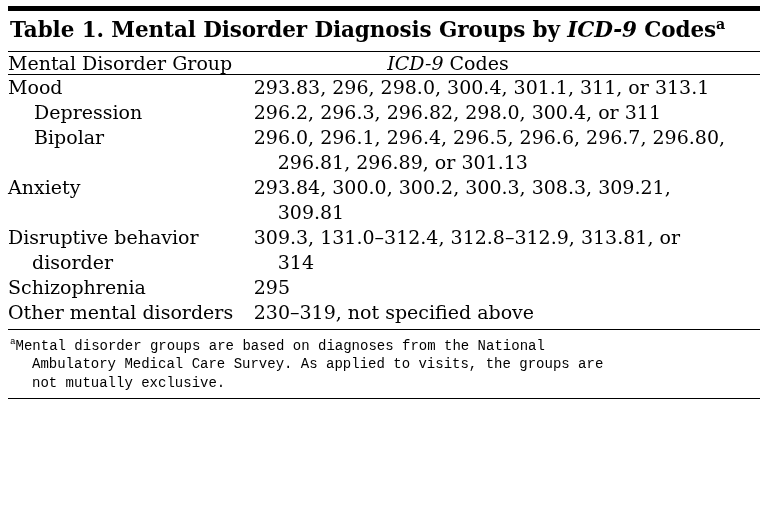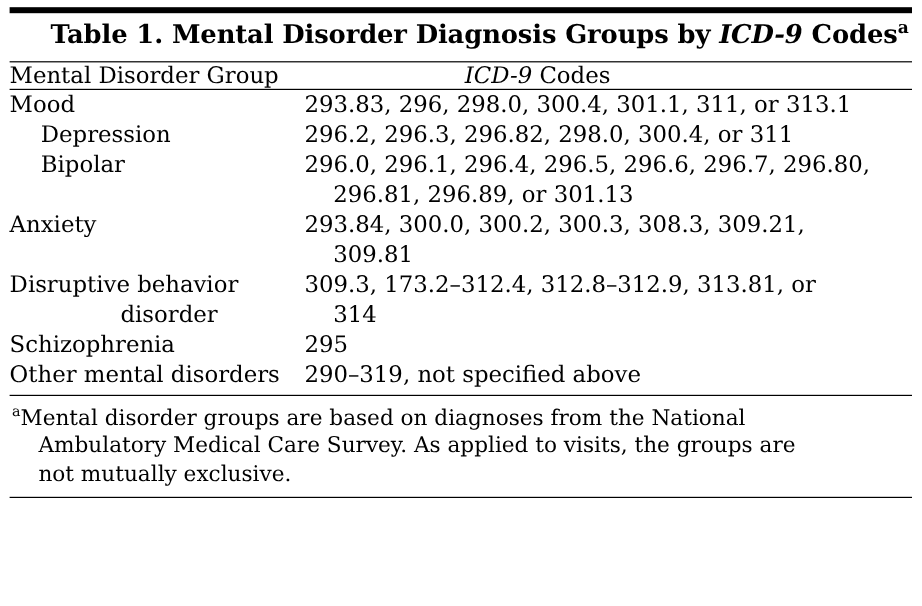--- a/index.html
+++ b/index.html
@@ -31,21 +31,20 @@
   }
   .rule-bottom {
     border-top: 1.5px solid #000;
   }
   .title {
     font-size: 21.5px;
     font-weight: bold;
     letter-spacing: -0.1px;
     padding: 7px 0 8px 2px;
     line-height: 1.15;
-    margin-left: 32px;
   }
   .title .ital {
     font-style: italic;
   }
   .title sup, .cell sup, .footnote sup {
     font-size: 0.66em;
     vertical-align: super;
     line-height: 0;
   }
   table.main {
@@ -94,26 +93,26 @@
   .cont-indent {
     display: block;
     padding-left: 24px;
   }
   .wrap-label {
     display: block;
   }
   .wrap-label .l2 {
     display: block;
     padding-left: 24px;
-    text-align: center;
   }
   .footnote {
-    font-size: 18px;
+    font-size: 14px;
     line-height: 1.33;
     padding: 7px 2px 6px 2px;
+    font-family: Liberation Mono, monospace;
   }
   .footnote .l2, .footnote .l3 {
     display: block;
     padding-left: 22px;
   }
   .spacer-2 { height: 3px; }
 </style>
 </head>
 <body>
 
@@ -153,29 +152,29 @@
       <td class="right"><span>296.0, 296.1, 296.4, 296.5, 296.6, 296.7, 296.80,</span><span class="cont-indent">296.81, 296.89, or 301.13</span></td>
     </tr>
     <tr class="body-row row-pad-top">
       <td class="group-label">Anxiety</td>
       <td class="right"><span>293.84, 300.0, 300.2, 300.3, 308.3, 309.21,</span><span class="cont-indent">309.81</span></td>
     </tr>
     <tr class="body-row row-pad-top">
       <td>
             <span class="wrap-label"><span>Disruptive behavior</span><span class="l2">disorder</span></span>
           </td>
-      <td class="right"><span>309.3, 173.2–312.4, 312.8–312.9, 313.81, or</span><span class="cont-indent">314</span></td>
+      <td class="right"><span>309.3, 131.0–312.4, 312.8–312.9, 313.81, or</span><span class="cont-indent">314</span></td>
     </tr>
     <tr class="body-row">
       <td class="group-label">Schizophrenia</td>
       <td class="right">295</td>
     </tr>
     <tr class="body-row">
       <td class="group-label">Other mental disorders</td>
-      <td class="right">290–319, not specified above</td>
+      <td class="right">230–319, not specified above</td>
     </tr>
   </tbody>
     </table>
 
   <div class="spacer-2"></div>
   <div class="rule-thin"></div>
 
   <div class="footnote"><sup>a</sup><span>Mental disorder groups are based on diagnoses from the National</span><span class="l2">Ambulatory Medical Care Survey. As applied to visits, the groups are</span><span class="l3">not mutually exclusive.</span></div>
 
   <div class="rule-bottom"></div>

